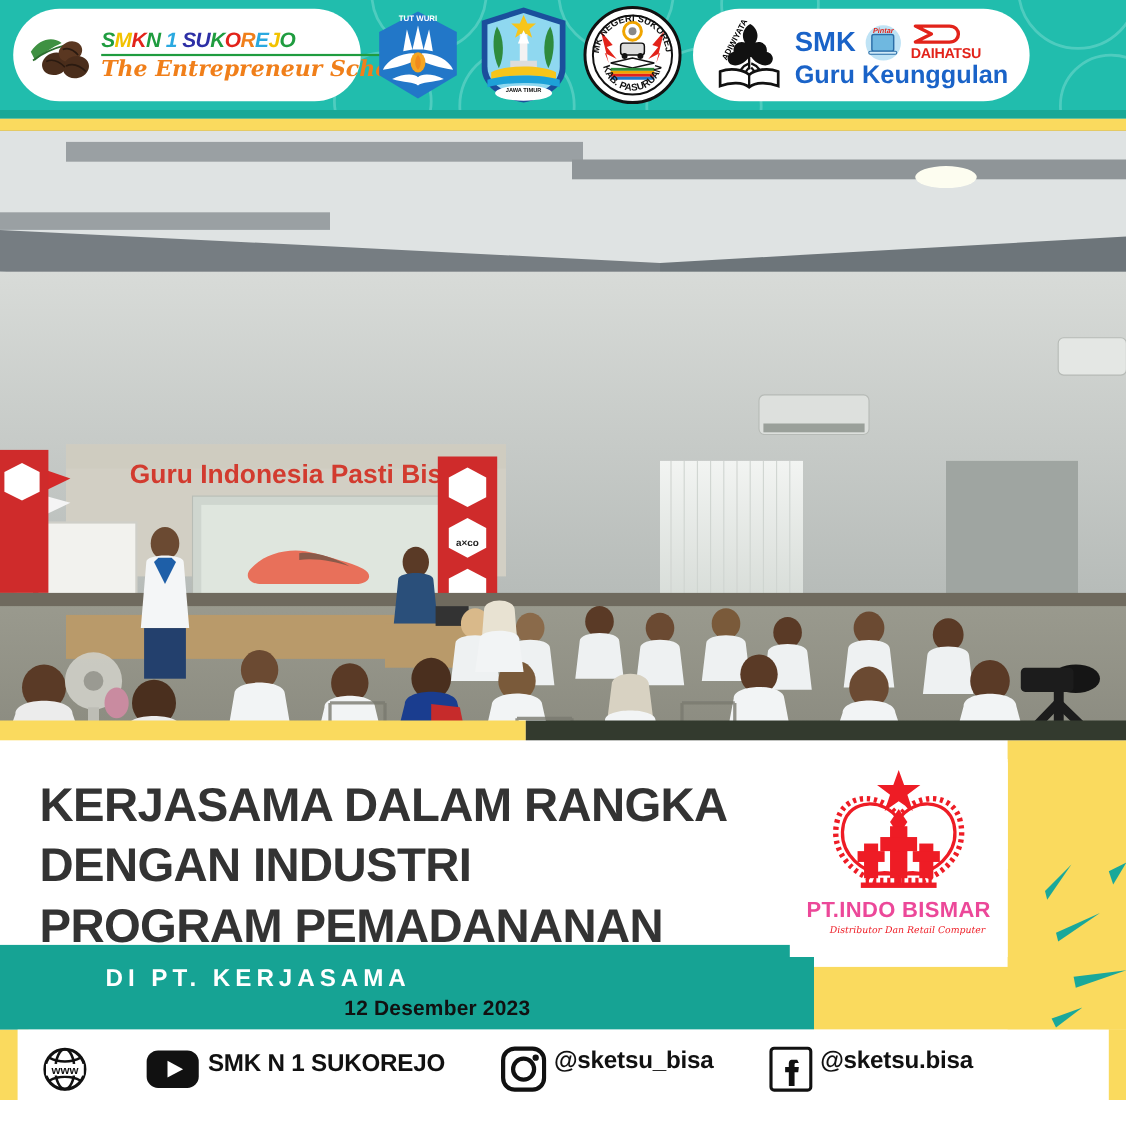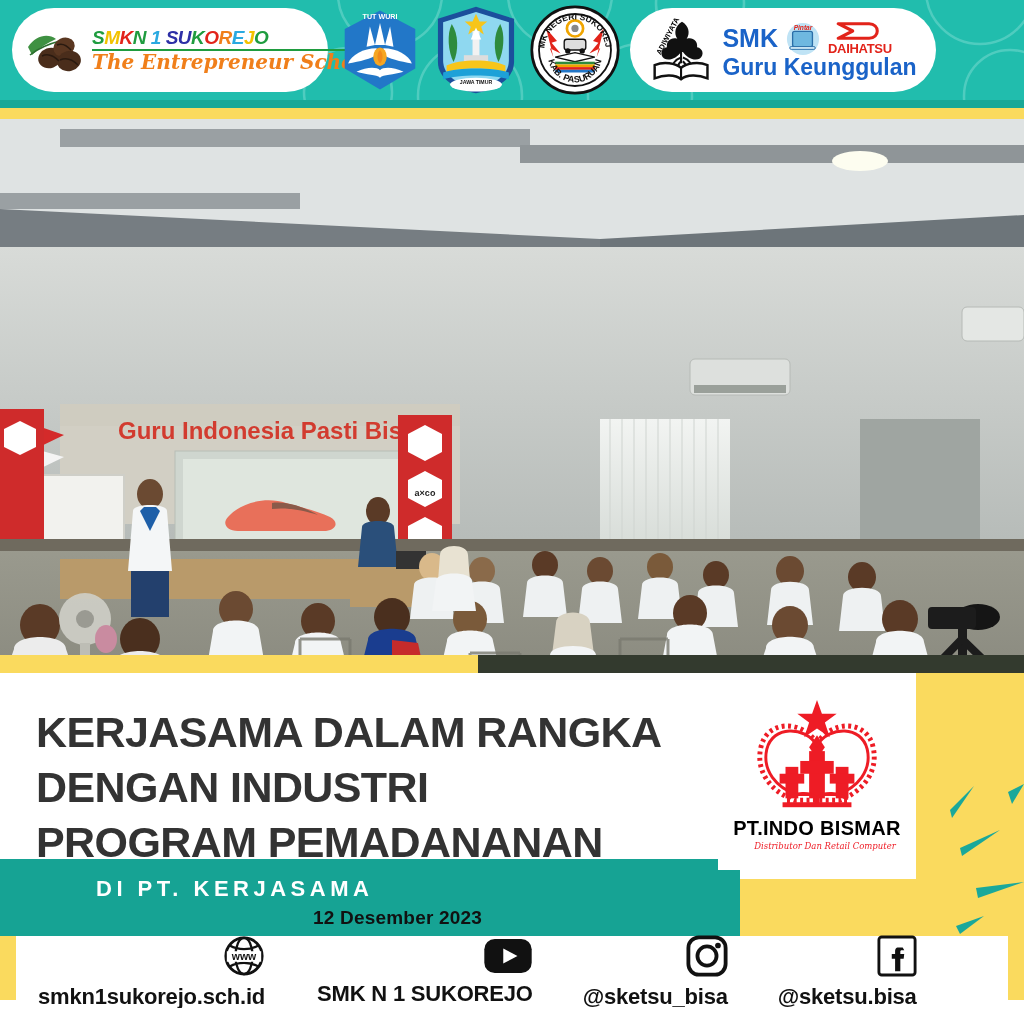--- a/index.html
+++ b/index.html
@@ -42,36 +42,36 @@
   .photo{position:absolute;left:0;top:119px;width:1024px;height:553px;overflow:hidden;background:#2c2f28;}
 
   
   .yellowstrip{position:absolute;left:0;top:655px;width:478px;height:18px;background:#fada5e;z-index:3;}
   .darkstrip{position:absolute;left:478px;top:655px;width:546px;height:18px;background:#333a2e;z-index:3;}
 
   .titlecard{position:absolute;left:0;top:673px;width:916px;height:186px;background:#fff;z-index:4;margin-top:20px;}
   .title-h{position:absolute;left:36px;top:12px;width:700px;color:#333333;font-weight:700;font-size:43px;line-height:1.28;letter-spacing:-.6px;}
 
   .logo-box{position:absolute;left:718px;top:690px;width:198px;height:180px;background:#fff;z-index:6;display:flex;flex-direction:column;align-items:center;justify-content:flex-start;padding-top:6px;box-sizing:border-box;}
-  .ib-name{font-size:20px;font-weight:700;color:#000000;letter-spacing:.3px;line-height:1;margin-top:-2px;}
+  .ib-name{font-size:20px;font-weight:700;color:#ec4899;letter-spacing:.3px;line-height:1;margin-top:-2px;}
   .ib-tag{font-size:8.5px;font-style:italic;color:#ee1c25;font-family:"DejaVu Serif",serif;margin-top:3px;margin-left:16px;}
 
   .tealbar{position:absolute;left:0;top:859px;width:740px;height:77px;background:#16a394;z-index:5;}
   .tealbar-title{position:absolute;left:96px;top:17px;color:#fff;font-size:22px;font-weight:700;letter-spacing:4.5px;}
   .tealbar-date{position:absolute;left:313px;top:48px;color:#111;font-size:19px;font-weight:700;letter-spacing:.2px;}
 
   .yellowblock{position:absolute;left:740px;top:790px;width:284px;height:146px;background:#fada5e;z-index:2;}
   .yellowblock2{position:absolute;left:916px;top:673px;width:108px;height:263px;background:#fada5e;z-index:2;}
   .sparks{position:absolute;left:916px;top:770px;width:108px;height:166px;z-index:3;}
   .leftyellow{position:absolute;left:0;top:936px;width:26px;height:64px;background:#fada5e;z-index:2;}
   .rightyellow{position:absolute;left:998px;top:936px;width:26px;height:64px;background:#fada5e;z-index:2;}
 
   
   .footer{position:absolute;left:16px;top:936px;width:992px;height:72px;background:#fff;z-index:6;display:flex;align-items:center;}
-  .fitem{display:flex;align-items:flex-end;gap:7px;flex-direction:column;}
+  .fitem{display:flex;align-items:flex-start;gap:7px;}
   .ftext{font-size:22px;font-weight:700;color:#111;letter-spacing:-.2px;white-space:nowrap;}
   .f1{margin-left:22px;}
   .f2{margin-left:52px;}
   .f3{margin-left:50px;}
   .f4{margin-left:50px;}
   .bottomwhite{position:absolute;left:0;top:1008px;width:1024px;height:16px;background:#fff;z-index:7;}
 </style>
 </head>
 <body>
 
@@ -172,21 +172,21 @@
         </svg>
         <div style="display:flex;flex-direction:column;">
           <div style="display:flex;align-items:center;gap:6px;">
             <span class="smk-blue smk-line1">SMK</span>
             <svg width="38" height="34" viewBox="0 0 40 36">
               <circle cx="20" cy="18" r="17" fill="#bfe3f5"></circle>
               <rect x="9" y="10" width="21" height="16" rx="2" fill="#6fb8e0" stroke="#2a6ea8" stroke-width="1.4"></rect>
               <rect x="6" y="26" width="27" height="3" rx="1.5" fill="#cfe9f7" stroke="#2a6ea8" stroke-width="1"></rect>
               <text x="20" y="8" font-size="7" fill="#e2231a" text-anchor="middle" font-weight="bold" font-style="italic" font-family="Liberation Sans, sans-serif">Pintar</text>
             </svg>
-            <div style="display:flex;flex-direction:column;align-items:center;">
+            <div style="display:flex;flex-direction:column;align-items:flex-start;">
               <svg width="52" height="20" viewBox="0 0 56 22">
                 <path d="M4 3 L38 3 C50 3,50 19,38 19 L4 19 L20 11 Z" fill="none" stroke="#e2231a" stroke-width="3.4" stroke-linejoin="round"></path>
               </svg>
               <span class="daihatsu-txt">DAIHATSU</span>
             </div>
           </div>
           <span class="smk-blue smk-line2">Guru Keunggulan</span>
         </div>
       </div>
     </div>
@@ -444,21 +444,20 @@
   <div class="footer">
     <div class="fitem f1">
       <svg width="42" height="42" viewBox="0 0 44 44">
         <circle cx="22" cy="22" r="19" fill="none" stroke="#111" stroke-width="3"></circle>
         <ellipse cx="22" cy="22" rx="9" ry="19" fill="none" stroke="#111" stroke-width="2.4"></ellipse>
         <line x1="3" y1="22" x2="41" y2="22" stroke="#111" stroke-width="2.4"></line>
         <path d="M7 11 C16 16,28 16,37 11 M7 33 C16 28,28 28,37 33" fill="none" stroke="#111" stroke-width="2.4"></path>
         <rect x="4" y="17" width="36" height="11" fill="#fff"></rect>
         <text x="22" y="26.5" font-size="11" font-weight="bold" fill="#111" text-anchor="middle" font-family="Liberation Sans, sans-serif">www</text>
       </svg>
-      <span class="ftext">smkn1sukorejo.sch.id</span>
     </div>
 
     <div class="fitem f2">
       <svg width="50" height="36" viewBox="0 0 52 38">
         <rect x="1" y="1" width="50" height="36" rx="11" fill="#111"></rect>
         <polygon points="21,11 36,19 21,27" fill="#fff"></polygon>
       </svg>
       <span class="ftext">SMK N 1 SUKOREJO</span>
     </div>
 

